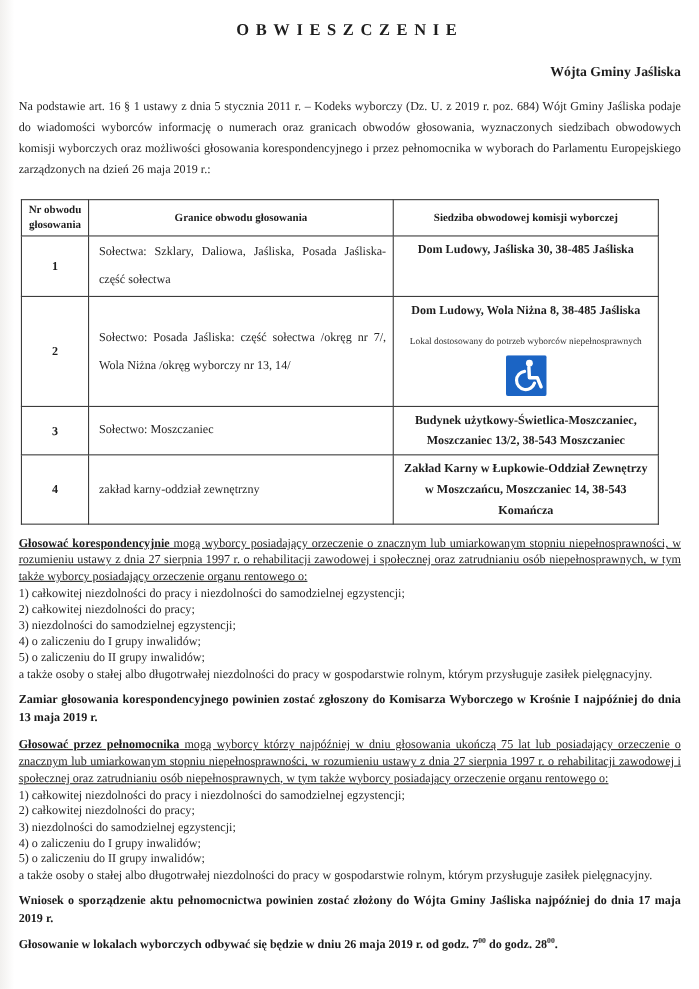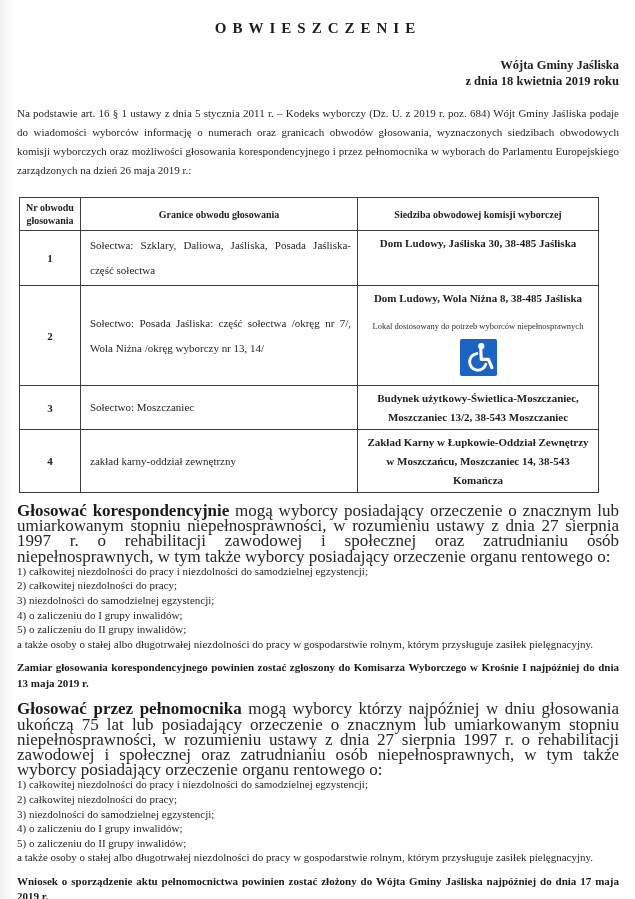--- a/index.html
+++ b/index.html
@@ -20,35 +20,34 @@
   .districts th, .districts td { border:1.4px solid #3d3d3d; overflow:hidden; }
   .districts th { font-size:10px; line-height:13px; font-weight:bold; text-align:center; padding:3px 2px; color:#1e1e1e; }
   .rhead { height:33px; }
   .r1 { height:52px; } .r2 { height:100px; } .r3 { height:37px; } .r4 { height:43px; }
   td.nr { text-align:center; font-size:11px; font-weight:bold; vertical-align:middle; color:#1e1e1e; }
   td.gr { font-size:11px; line-height:25px; padding:2px 6px 2px 9px; vertical-align:middle; text-align:justify; }
   td.sd { text-align:center; font-size:11px; font-weight:bold; line-height:19px; padding:3px 6px 2px; vertical-align:top; color:#1e1e1e; }
   .note { font-size:8.5px; font-weight:normal; line-height:11px; margin-top:13px; color:#2c2c2c;text-align:center; }
   .wheel-wrap { margin-top:7px; }
 
-  .sec { font-size:17px; line-height:15.2px; text-align:justify; margin:10px 0 0; }
+  .sec { font-size:11px; line-height:15.2px; text-align:justify; margin:10px 0 0;text-decoration:underline; }
   .sec b, .boldp { color:#1b1b1b; }
   .li { font-size:11px; line-height:14.6px; }
   .tail { font-size:11px; line-height:14.6px; }
   .boldp { font-weight:bold; font-size:11px; line-height:15.5px; text-align:justify; margin:9px 0 0; }
   sup.hrs { font-size:7px; line-height:0; }
 </style>
 </head>
 <body>
 
 <div class="page">
 
   <div class="title">OBWIESZCZENIE</div>
   <div class="sub">Wójta Gminy Jaśliska</div>
-  <div class="sub">z dnia 18 kwietnia 2019 roku</div>
 
   <p class="intro">Na podstawie art. 16 § 1 ustawy z dnia 5 stycznia 2011 r. – Kodeks wyborczy (Dz. U. z 2019 r. poz. 684) Wójt Gminy Jaśliska podaje do wiadomości wyborców informację o numerach oraz granicach obwodów głosowania, wyznaczonych siedzibach obwodowych komisji wyborczych oraz możliwości głosowania korespondencyjnego i przez pełnomocnika w wyborach do Parlamentu Europejskiego zarządzonych na dzień 26 maja 2019 r.:</p>
 
   <table class="districts">
     <colgroup>
         <col style="width:61px">
         <col style="width:277px">
         <col style="width:241px">
       </colgroup>
     <thead>

